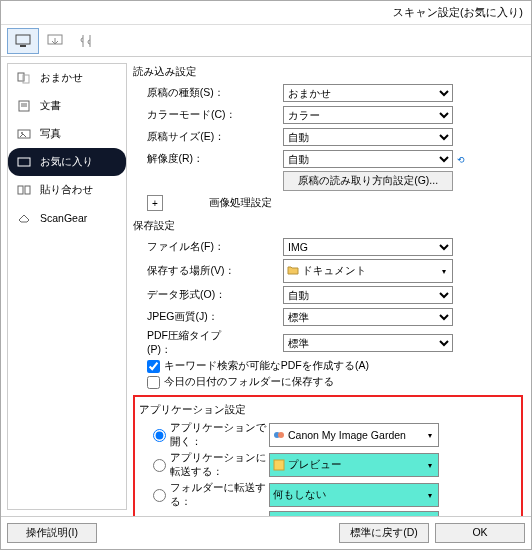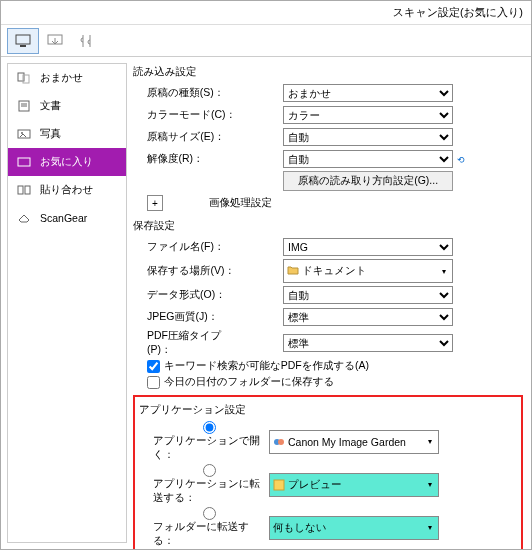--- a/index.html
+++ b/index.html
@@ -5,37 +5,37 @@
 * { box-sizing: border-box; margin: 0; padding: 0; font-family: "Yu Gothic UI", "Meiryo UI", sans-serif; }
 body { background: #fff; width: 532px; height: 550px; overflow: hidden; font-size: 10.5px; color: #000; }
 .window { border: 1px solid #aaa; width: 532px; height: 550px; display: flex; flex-direction: column; }
 .titlebar { padding: 4px 8px; font-size: 11px; border-bottom: 1px solid #ddd; text-align: right; }
 .toolbar { display: flex; border-bottom: 1px solid #ccc; padding: 2px 6px; height: 32px; align-items: center; }
 .tool { width: 32px; height: 26px; display: flex; align-items: center; justify-content: center; border: 1px solid transparent; cursor: pointer; }
 .tool.active { border: 1px solid #7aa7d6; background: #e6f0fb; }
 .main { flex: 1; display: flex; overflow: hidden; }
 .sidebar { width: 120px; border: 1px solid #ccc; margin: 6px; display: flex; flex-direction: column; }
 .side-item { display: flex; align-items: center; gap: 8px; padding: 6px 8px; height: 28px; cursor: pointer; }
-.side-item.sel { background: #a21caf; color: #fff; }
+.side-item.sel { background: #0f172a; color: #fff; border-radius: 12px; }
 .side-icon { width: 16px; height: 14px; display: flex; align-items: center; justify-content: center; }
 .content { flex: 1; padding: 6px 8px 9px 0; overflow-y: auto; }
 .group { margin-bottom: 6px; }
 .group-title { font-size: 10.5px; margin: 2px 0 4px 0; }
 .row { display: flex; align-items: center; margin: 2px 0; min-height: 20px; gap: 40px; }
 .row .label { width: 110px; padding-left: 14px; font-size: 10.5px; }
 .row .ctrl { flex: 1; padding-right: 4px; }
 select.combo { width: 170px; height: 18px; font-size: 10.5px; border: 1px solid #888; background: #fff; }
 .btn { display: inline-block; background: #f0f0f0; border: 1px solid #999; padding: 2px 10px; font-size: 10.5px; cursor: pointer; text-align: center; }
 .btn.wide { width: 170px; }
 .chkrow { padding-left: 14px; margin: 2px 0; font-size: 10.5px; }
 .chkrow input { margin-right: 4px; vertical-align: middle; }
 .expand { width: 16px; height: 16px; border: 1px solid #888; display: inline-flex; align-items: center; justify-content: center; font-size: 10px; margin-right: 6px; cursor: pointer; }
 .redbox { border: 2px solid #e22; padding: 4px 4px 6px 4px; }
 .app-row { display: flex; align-items: center; margin: 2px 0; min-height: 20px; }
-.app-row .radio-label { width: 130px; padding-left: 14px; font-size: 10.5px; display: flex; align-items: center; flex-direction: column; }
+.app-row .radio-label { width: 130px; padding-left: 14px; font-size: 10.5px; display: flex; align-items: center; }
 .app-row .radio-label input { margin-right: 4px; }
 .app-row .ctrl { flex: 1; padding-right: 4px; }
 .app-combo { width: 170px; height: 24px; font-size: 10.5px; border: 1px solid #888; display: inline-flex; align-items: center; padding: 0 3px; gap: 3px; position: relative; }
 .app-combo.gray { background: #5eead4; }
 .app-combo .arrow { position: absolute; right: 1px; top: 0; bottom: 0; width: 14px; display: flex; align-items: center; justify-content: center; font-size: 8px; }
 .mini-icon { width: 12px; height: 12px; display: inline-block; }
 .bottom { display: flex; padding: 6px; border-top: 1px solid #ccc; gap: 6px; }
 .spacer { flex: 1; }
 </style>
 </head>
@@ -231,13 +231,19 @@
             <div class="ctrl"><div class="app-combo gray">
                 <span>なし(手動で添付)</span>
                 <span class="arrow">▾</span>
               </div></div>
           </div>
 
       </div>
     </div>
   </div>
 
+  <div class="bottom">
+    <span class="btn" style="width:90px">操作説明(I)</span>
+    <div class="spacer"></div>
+    <span class="btn" style="width:90px">標準に戻す(D)</span>
+    <span class="btn" style="width:90px">OK</span>
+  </div>
 </div>
 
 </body></html>

